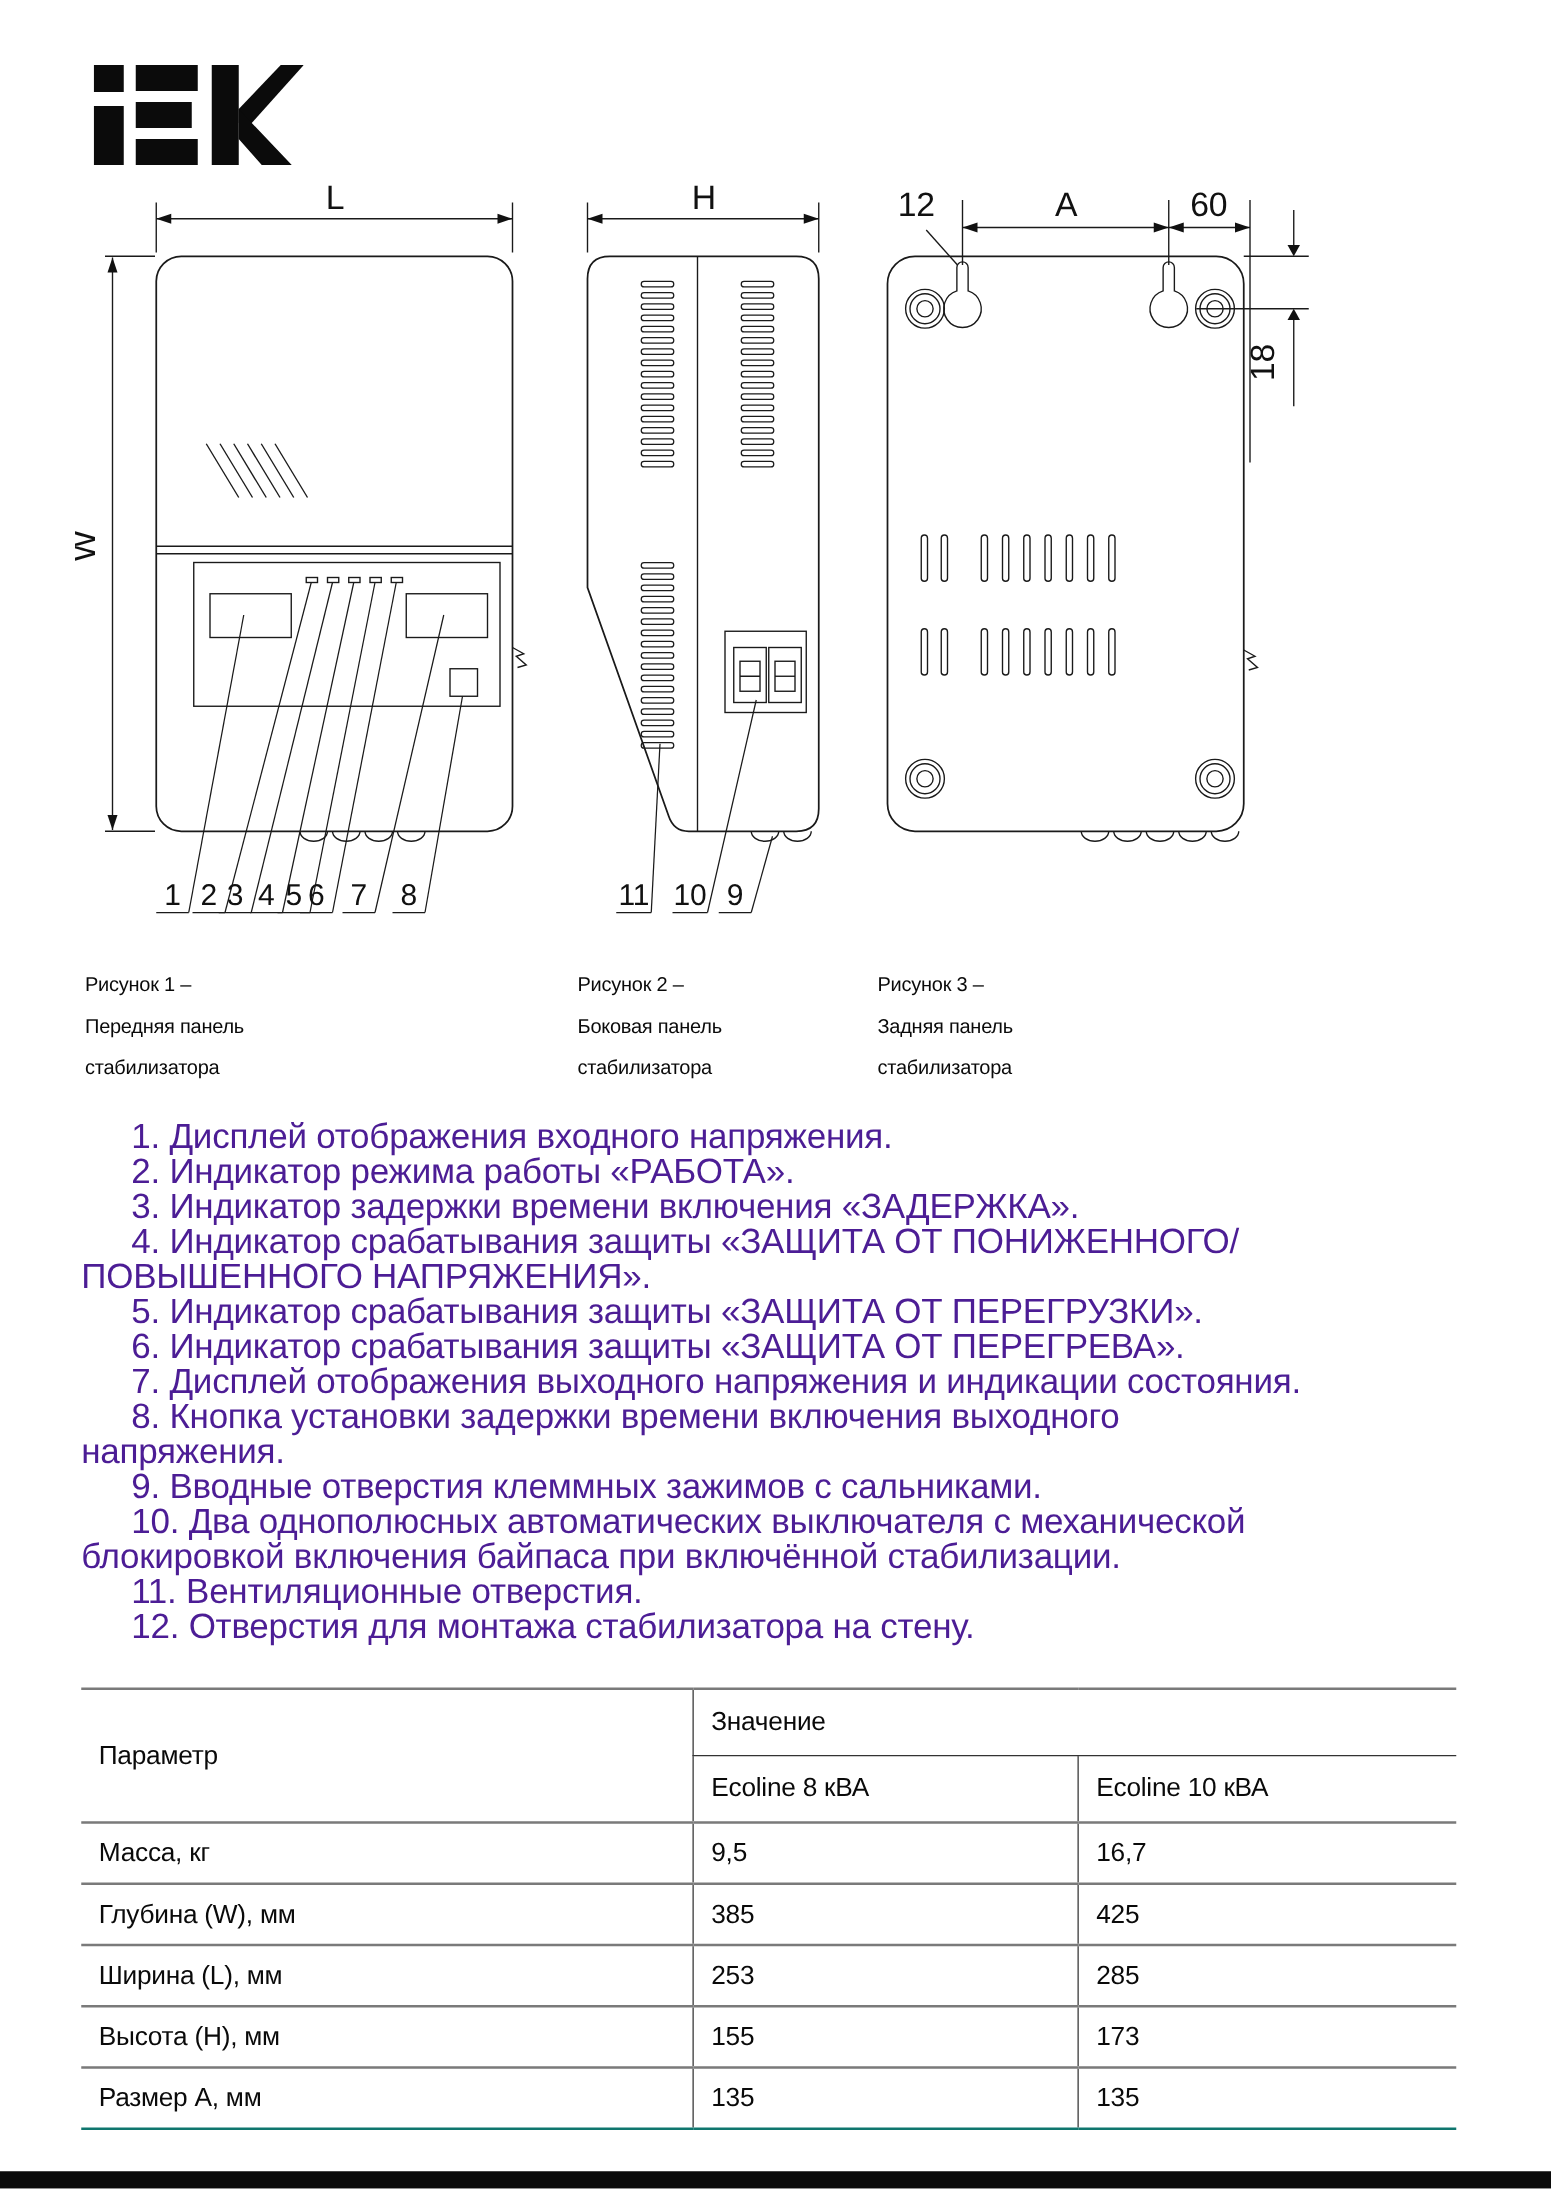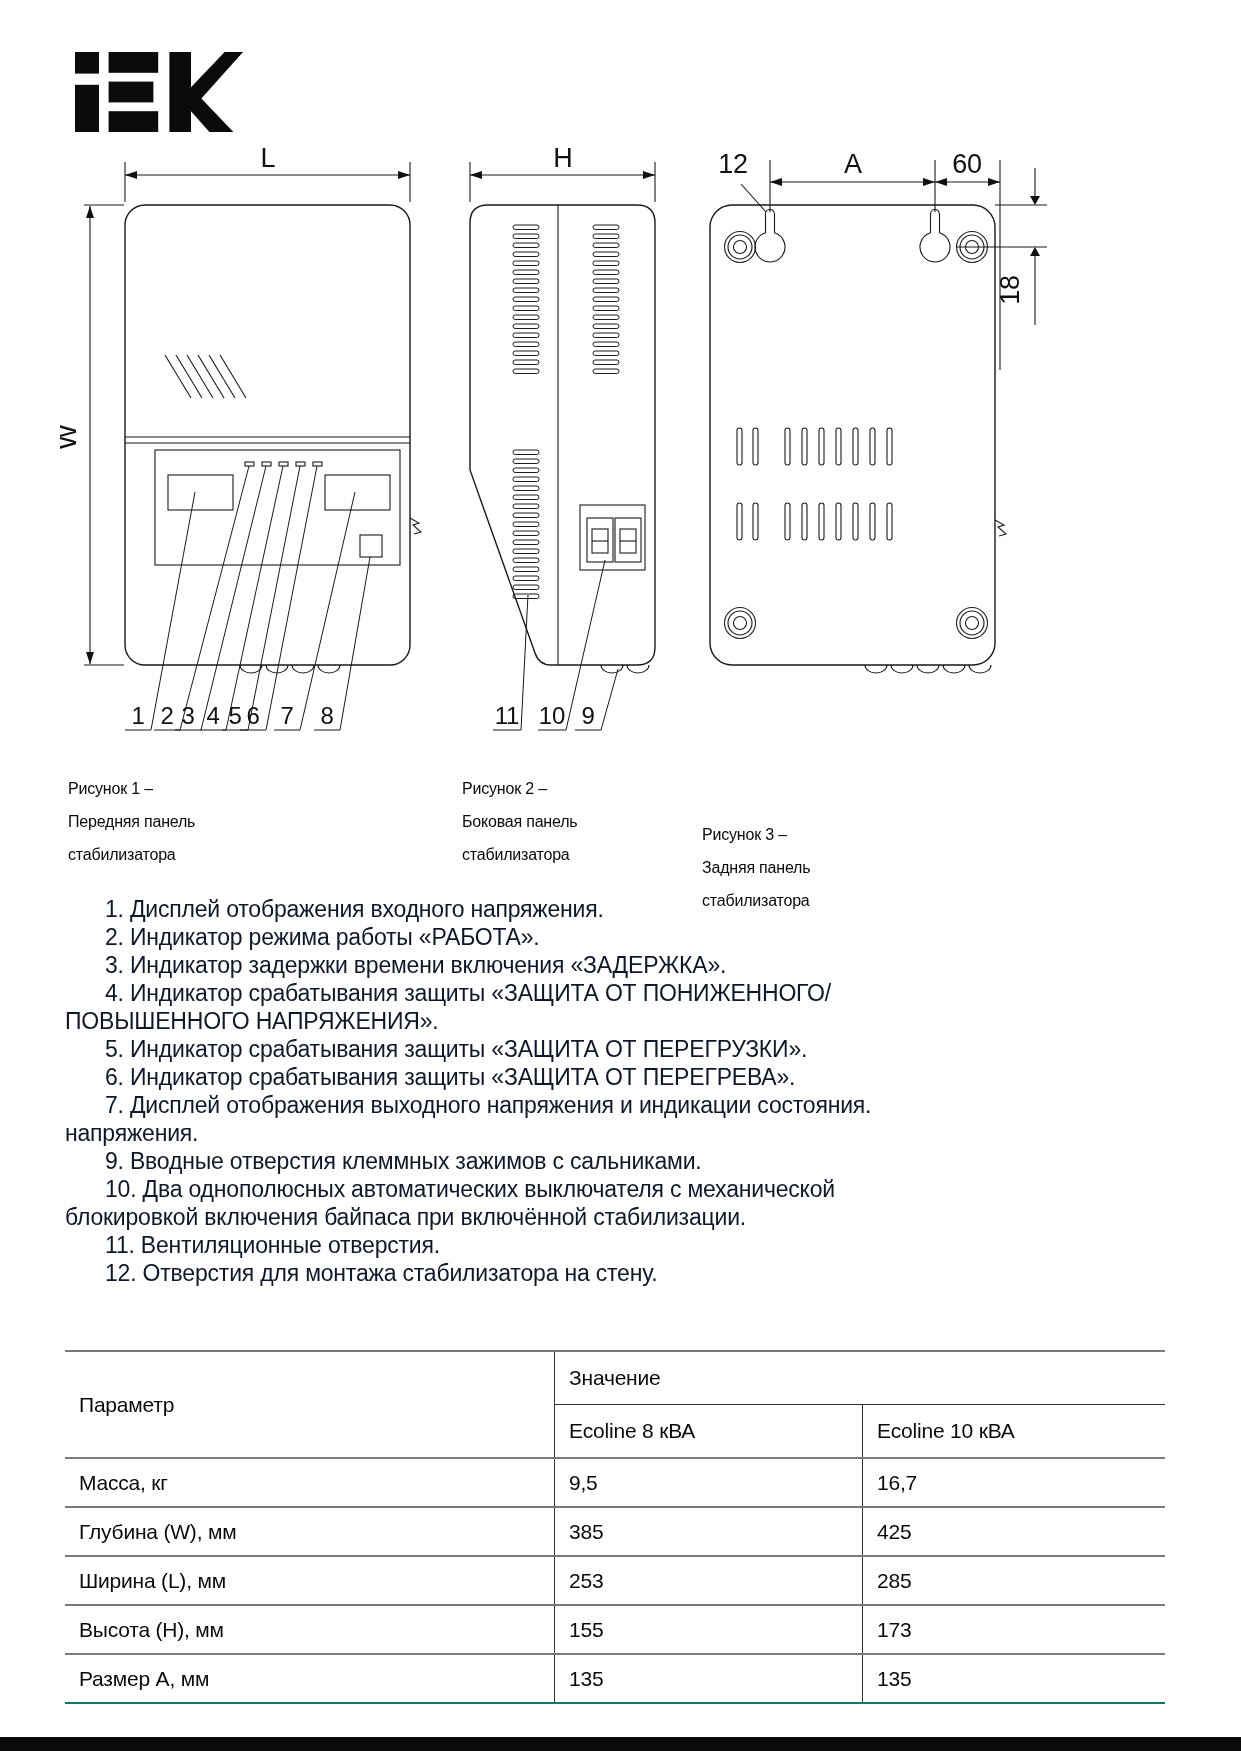--- a/index.html
+++ b/index.html
@@ -11,22 +11,22 @@
   .logo{position:absolute;left:75px;top:52px;width:168px;height:80px;}
   .sr{position:absolute;width:1px;height:1px;overflow:hidden;clip:rect(0 0 0 0);}
   .fig-svg{position:absolute;top:140px;}
   .fig-svg text{font-family:"Liberation Sans","DejaVu Sans",sans-serif;fill:#111;}
   .dim-label{font-size:27px;}
   .callout{font-size:24px;}
   .caption{
     position:absolute;top:772px;width:280px;font-size:16px;line-height:33px;
     color:#0a0a0a;
   }
-  .cap1{left:68px;} .cap2{left:462px;} .cap3{left:702px;margin-top:46px;}
-  .legend{position:absolute;left:65px;top:895px;width:815px;font-size:23px;color:#0f172a;}
+  .cap1{left:68px;} .cap2{left:462px;} .cap3{left:702px;}
+  .legend{position:absolute;left:65px;top:895px;width:815px;font-size:28px;color:#4c1d95;}
   .legend .line{line-height:28px;height:28px;white-space:nowrap;}
   .legend .first{padding-left:40px;}
   .spec{position:absolute;left:65px;top:1350px;width:1100px;}
   table.t{border-collapse:collapse;width:100%;table-layout:fixed;font-size:21px;color:#0a0a0a;}
   table.t td{padding:0 0 0 14px;vertical-align:middle;margin-left:48px;}
   table.t col.c1{width:44.5%;} table.t col.c2{width:28%;} table.t col.c3{width:27.5%;}
   td.vline{border-left:1px solid #333;}
   tr.h1 td{border-top:2px solid #7a7a7a;height:52px;}
   td.bb{border-bottom:1px solid #333;}
   tr.h2 td{height:52px;}
@@ -357,20 +357,21 @@
 
   <div class="legend">
     <div class="line first">1. Дисплей отображения входного напряжения.</div>
     <div class="line first">2. Индикатор режима работы «РАБОТА».</div>
     <div class="line first">3. Индикатор задержки времени включения «ЗАДЕРЖКА».</div>
     <div class="line first">4. Индикатор срабатывания защиты «ЗАЩИТА ОТ ПОНИЖЕННОГО/</div>
     <div class="line">ПОВЫШЕННОГО НАПРЯЖЕНИЯ».</div>
     <div class="line first">5. Индикатор срабатывания защиты «ЗАЩИТА ОТ ПЕРЕГРУЗКИ».</div>
     <div class="line first">6. Индикатор срабатывания защиты «ЗАЩИТА ОТ ПЕРЕГРЕВА».</div>
     <div class="line first">7. Дисплей отображения выходного напряжения и индикации состояния.</div>
+    <div class="line first">8. Кнопка установки задержки времени включения выходного</div>
     <div class="line">напряжения.</div>
     <div class="line first">9. Вводные отверстия клеммных зажимов с сальниками.</div>
     <div class="line first">10. Два однополюсных автоматических выключателя с механической</div>
     <div class="line">блокировкой включения байпаса при включённой стабилизации.</div>
     <div class="line first">11. Вентиляционные отверстия.</div>
     <div class="line first">12. Отверстия для монтажа стабилизатора на стену.</div>
   </div>
 
   <div class="spec">
     <table class="t">

